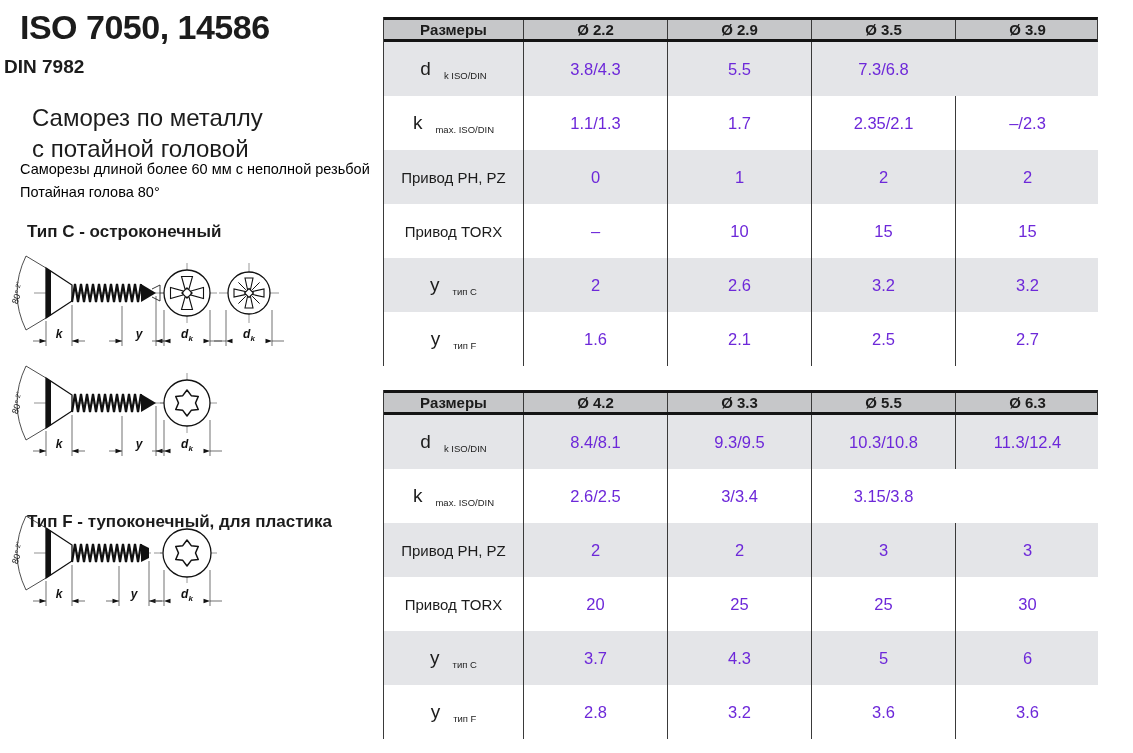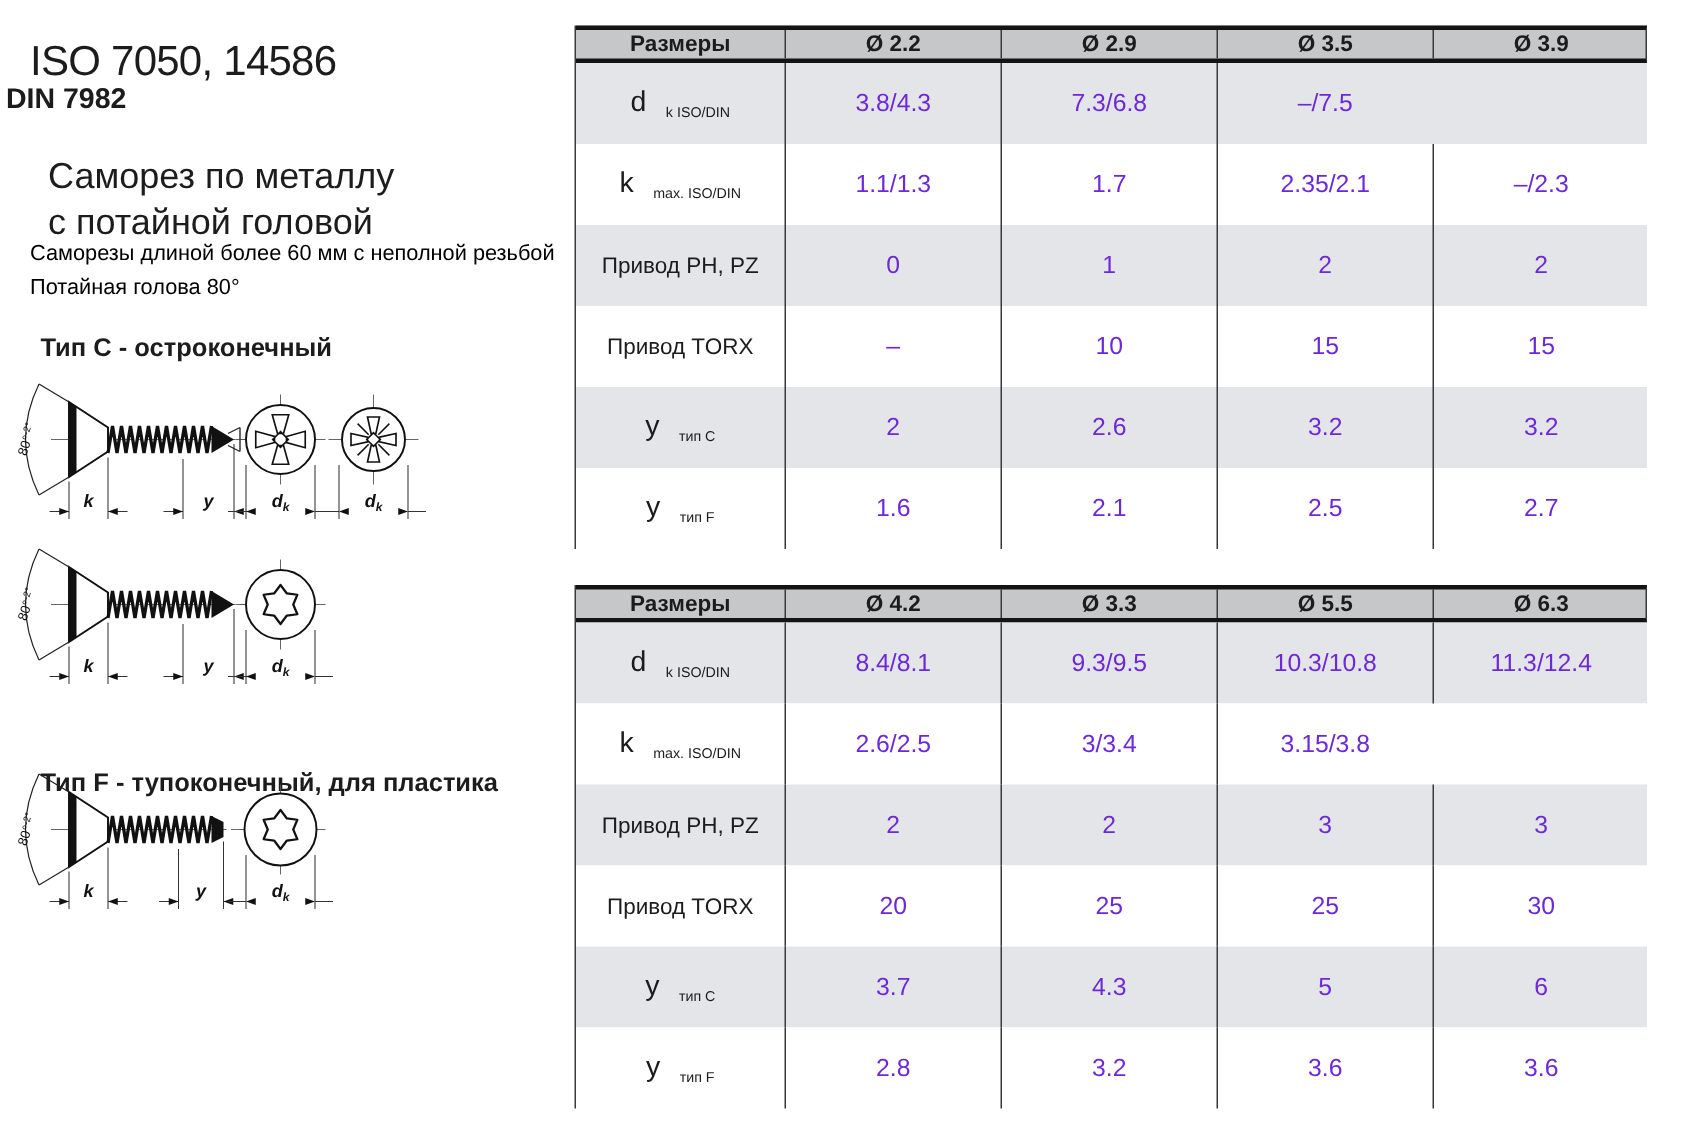--- a/index.html
+++ b/index.html
@@ -7,21 +7,21 @@
     --row-alt:#e4e5e8;
     --border:#3a3a3a;
     --border-heavy:#141414;
     --text:#1c1c1c;
   }
   *{box-sizing:border-box;margin:0;padding:0}
   body{background:#fff;font-family:"Liberation Sans",sans-serif;color:var(--text)}
   .page{position:relative;width:1133px;height:753px;background:#fff;overflow:hidden}
 
   
-  .title{position:absolute;left:20px;top:25px;font-size:28px;font-weight:400;letter-spacing:-.5px}
+  .title{position:absolute;left:20px;top:8px;font-size:34px;font-weight:700;letter-spacing:-.5px}
   .din{position:absolute;left:4px;top:56px;font-size:19px;font-weight:700}
   .prod{position:absolute;left:32px;top:102px;font-size:24px;font-weight:400;line-height:1.3}
   .desc{position:absolute;left:20px;top:158px;font-size:14.5px;line-height:1.62;color:#000000}
   .type-head{position:absolute;font-size:17px;font-weight:700}
   .type-c{left:27px;top:222px}
   .type-f{left:27px;top:512px}
   .drawing{position:absolute}
   .svgA{left:4px;top:248px}
   .svgB{left:4px;top:358px}
   .svgC{left:4px;top:508px}
@@ -197,22 +197,22 @@
         <div class="c">Ø 2.2</div>
         <div class="c">Ø 2.9</div>
         <div class="c">Ø 3.5</div>
         <div class="c">Ø 3.9</div>
       </div>
       <div class="trow shaded">
         <div class="c c0">
           <span class="labwrap"><span class="lm">d</span><span class="ls">k ISO/DIN</span></span>
         </div>
         <div class="c val">3.8/4.3</div>
+        <div class="c val">5.5</div>
         <div class="c val">7.3/6.8</div>
-        <div class="c val">–/7.5</div>
       </div>
       <div class="trow">
         <div class="c c0">
           <span class="labwrap"><span class="lm">k</span><span class="ls">max. ISO/DIN</span></span>
         </div>
         <div class="c val">1.1/1.3</div>
         <div class="c val">1.7</div>
         <div class="c val">2.35/2.1</div>
         <div class="c val">–/2.3</div>
       </div>

